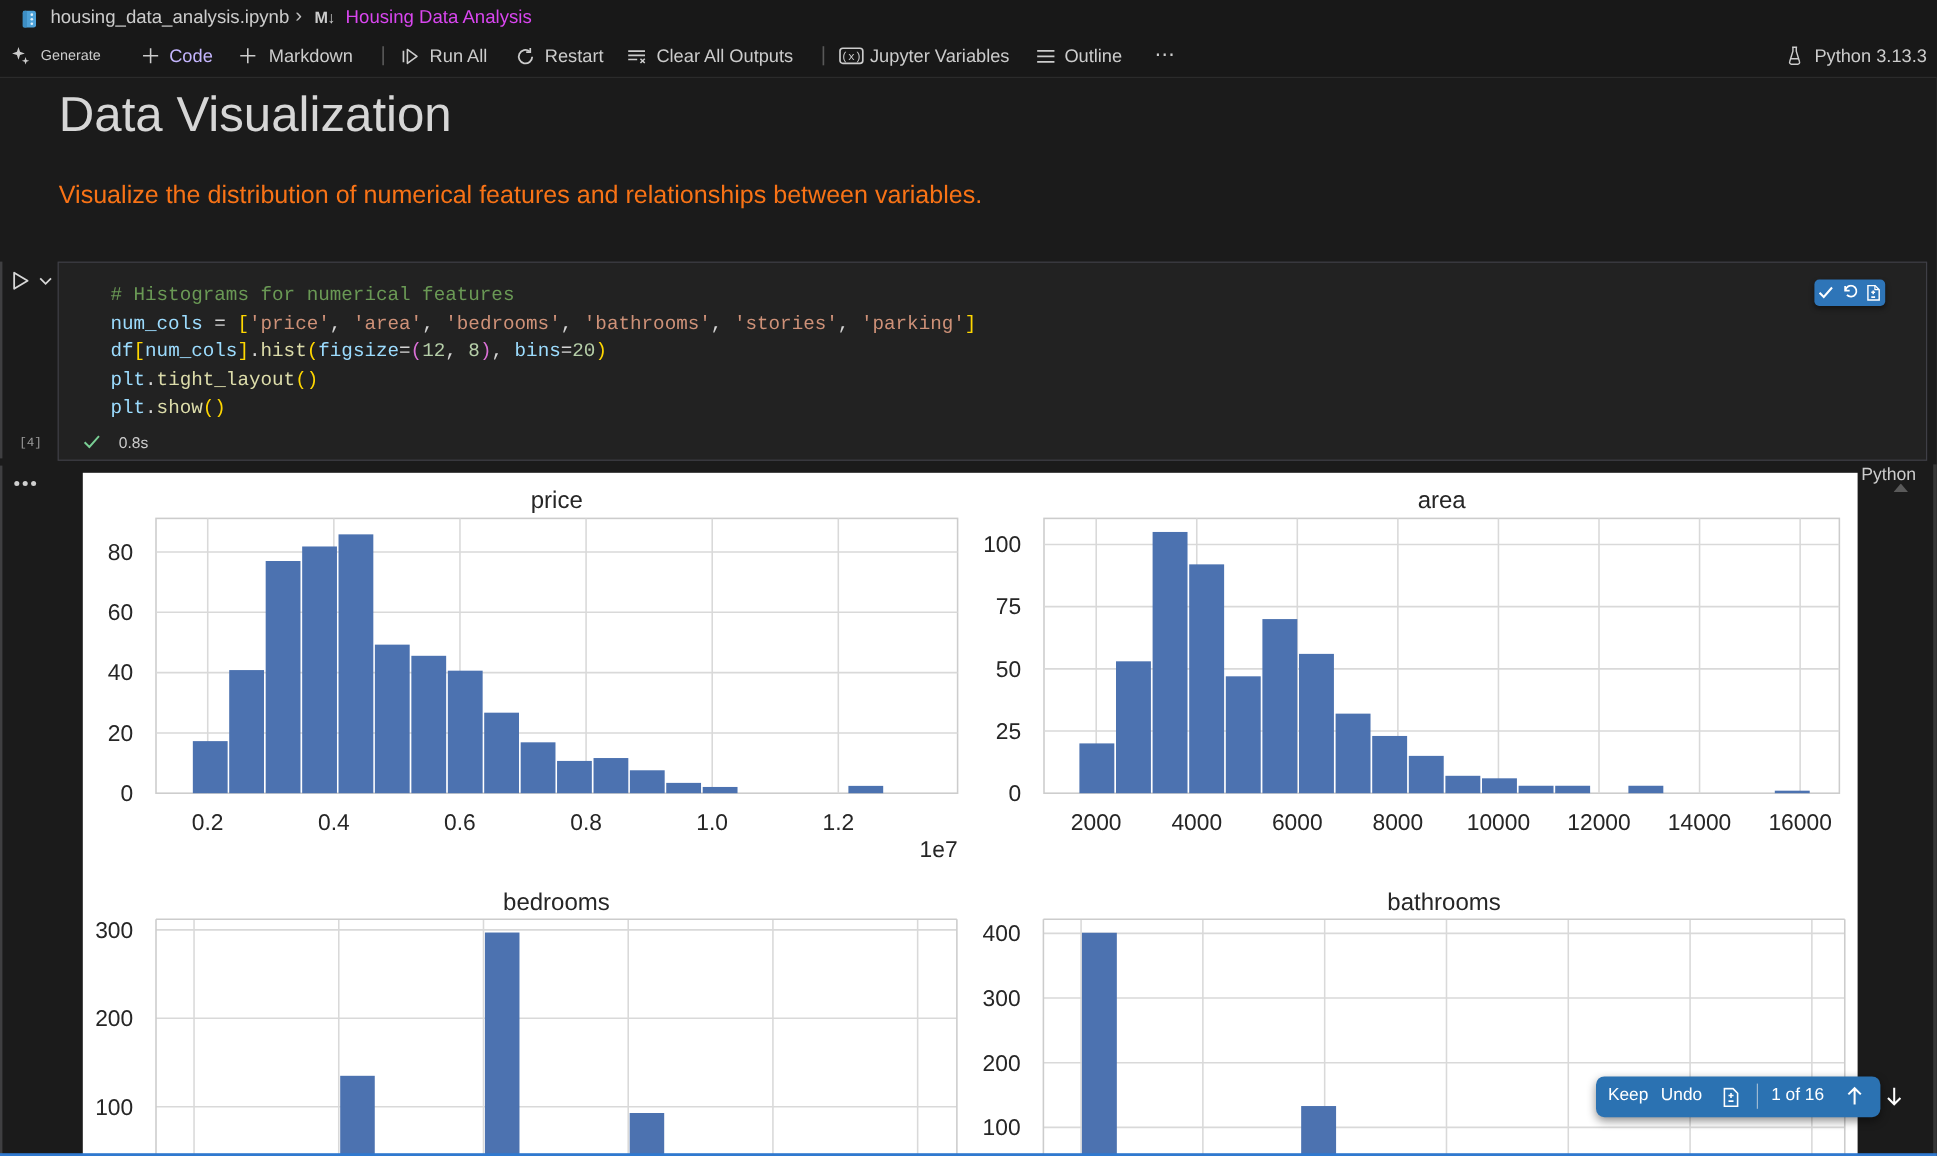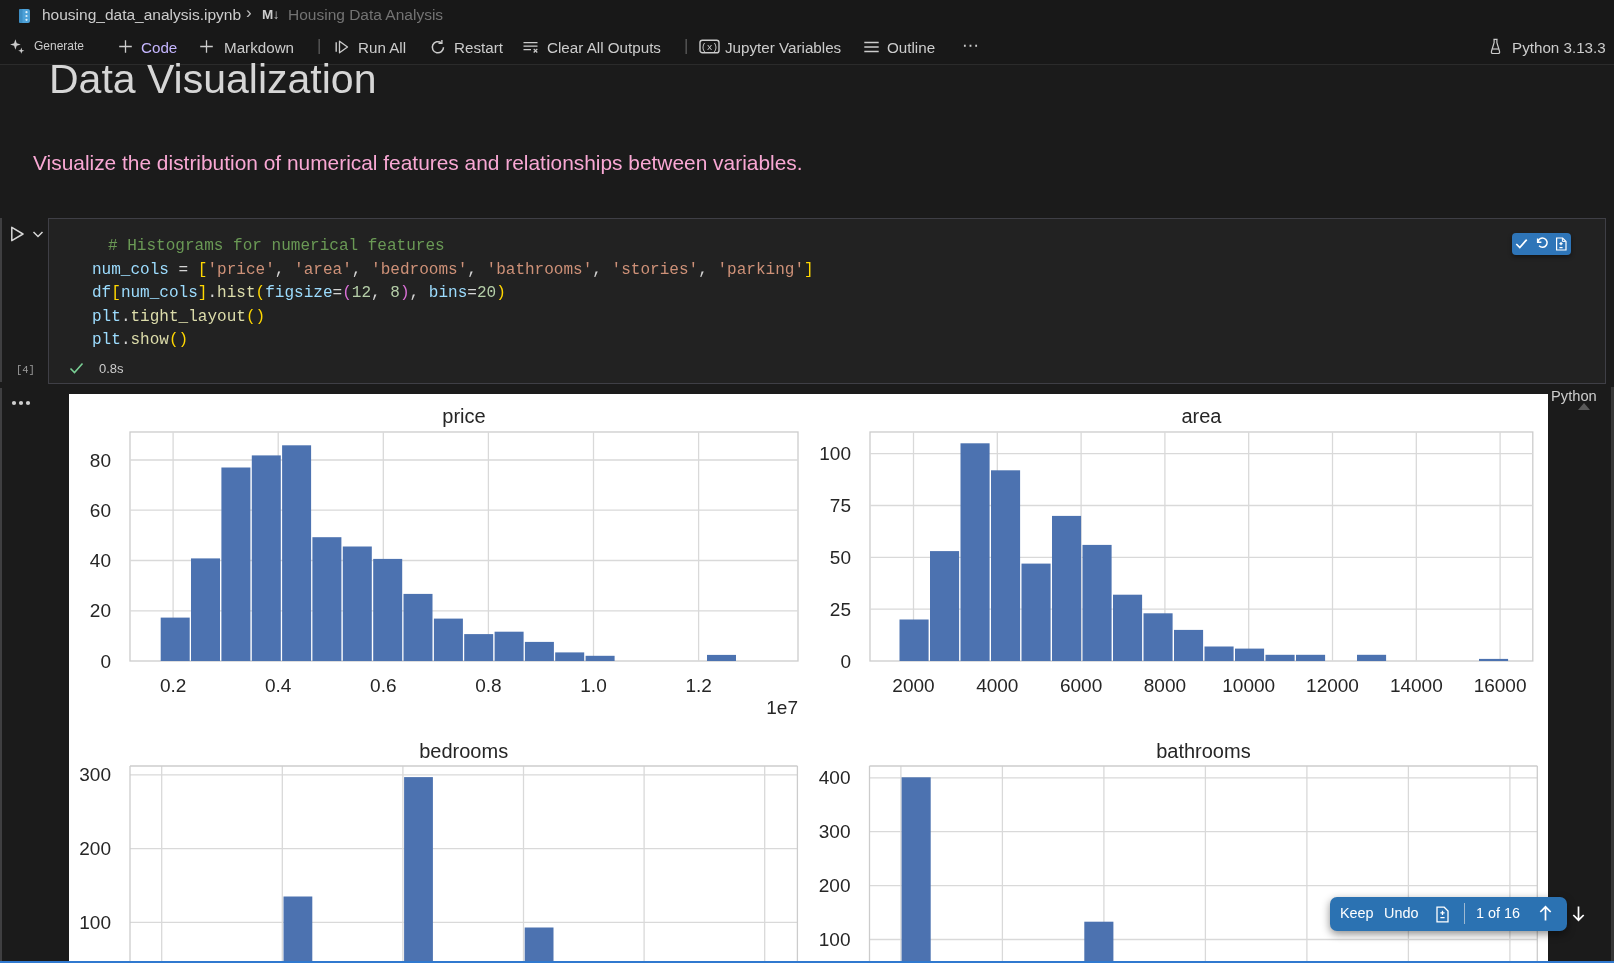--- a/index.html
+++ b/index.html
@@ -5,21 +5,21 @@
   html,body { width:1614px; height:963px; overflow:hidden; background:#1b1b1b;
     font-family:"Liberation Sans",sans-serif; }
   .abs { position:absolute; }
   #topbar { position:absolute; left:0; top:0; width:1614px; height:30px; background:#181818; }
   #toolbar { position:absolute; left:0; top:30px; width:1614px; height:35px; background:#181818;
      border-bottom:1px solid #2b2b2b; }
   #cell { position:absolute; left:48px; top:218px; width:1558px; height:166px;
      background:#222222; border:1px solid #3f3f46; }
   #code { position:absolute; left:92px; top:235px; font-family:"Liberation Mono",monospace;
      font-size:16.05px; line-height:23.5px; white-space:pre; color:#d4d4d4; }
-  .c-com { color:#6a9955;margin-left:16px; } .c-var { color:#9cdcfe; } .c-str { color:#ce9178; }
+  .c-com { color:#6a9955; } .c-var { color:#9cdcfe; } .c-str { color:#ce9178; }
   .c-num { color:#b5cea8; } .c-fn { color:#dcdcaa; } .c-b1 { color:#ffd700; } .c-b2 { color:#da70d6; }
   #outwhite { position:absolute; left:69px; top:394px; width:1479px; height:569px; background:#ffffff; }
   #bluebar { position:absolute; left:0; top:961px; width:1614px; height:2.5px; background:#3079cf; }
   #keepbar { position:absolute; left:1330px; top:896.5px; width:237px; height:34.5px; background:#2b72b2;
      border-radius:7px; box-shadow:0 3px 8px rgba(0,0,0,.45); }
   #cellwidget { position:absolute; left:1511.5px; top:233px; width:59px; height:21.5px; background:#2e75b8;
      border-radius:4px; box-shadow:0 2px 4px rgba(0,0,0,.4); display:flex; align-items:center; justify-content:space-around; }
 </style></head>
 <body>
 
@@ -27,21 +27,21 @@
   <svg class="abs" style="left:17px;top:8px" width="16" height="16" viewBox="0 0 16 16">
     <rect x="2" y="1" width="11" height="14" rx="2" fill="#4da1d8"></rect>
     <rect x="2" y="1" width="3.5" height="14" rx="1.2" fill="#3d8ec4"></rect>
     <circle cx="9.5" cy="4.2" r="1.1" fill="#dff0fa"></circle>
     <circle cx="9.5" cy="8" r="1.1" fill="#dff0fa"></circle>
     <circle cx="9.5" cy="11.8" r="1.1" fill="#dff0fa"></circle>
   </svg>
   <span class="abs" style="left:42px;top:6px;font-size:15.5px;color:#cccccc">housing_data_analysis.ipynb</span>
   <span class="abs" style="left:246px;top:3px;font-size:17px;color:#c0c0c0">›</span>
   <span class="abs" style="left:262px;top:7px;font-size:13.5px;font-weight:bold;color:#cccccc;letter-spacing:-0.5px">M↓</span>
-  <span class="abs" style="left:288px;top:6px;font-size:15.5px;color:#737373">Housing Data Analysis</span>
+  <span class="abs" style="left:288px;top:6px;font-size:15.5px;color:#d946ef">Housing Data Analysis</span>
 </div>
 
 <div id="toolbar"></div>
 <div class="abs" style="left:9px;top:38px;height:16px"><svg width="17" height="17" viewBox="0 0 17 17" fill="#cccccc">
 <path d="M6.4 1.2 L7.7 5.2 L11.7 6.5 L7.7 7.8 L6.4 11.8 L5.1 7.8 L1.1 6.5 L5.1 5.2 Z"></path>
 <path d="M12.3 9.6 L13.1 11.9 L15.4 12.7 L13.1 13.5 L12.3 15.8 L11.5 13.5 L9.2 12.7 L11.5 11.9 Z"></path>
     </svg></div>
 <span class="abs" style="left:34px;top:38.5px;font-size:12px;color:#cccccc;white-space:nowrap">Generate</span>
 <div class="abs" style="left:118px;top:39px;height:16px"><svg width="15" height="15" viewBox="0 0 15 15">
       <path d="M7.5 1.2v12.6M1.2 7.5h12.6" stroke="#cccccc" stroke-width="1.3"></path>
@@ -77,22 +77,22 @@
 <path d="M1.3 3.4h14.4M1.3 8h14.4M1.3 12.6h14.4"></path>
     </svg></div>
 <span class="abs" style="left:887px;top:38.5px;font-size:15.2px;color:#cccccc;white-space:nowrap">Outline</span>
 <span class="abs" style="left:962px;top:35px;font-size:17px;color:#cccccc;letter-spacing:1px">⋯</span>
 <div class="abs" style="left:1489px;top:38px;height:16px"><svg width="13" height="17" viewBox="0 0 13 17" fill="none" stroke="#cccccc" stroke-width="1.2">
 <path d="M4.4 1.3h4.2M5.1 1.3v3.4L2.4 13.5a1.5 1.5 0 0 0 1.4 2h5.4a1.5 1.5 0 0 0 1.4-2L7.9 4.7V1.3"></path>
 <path d="M3.4 11h6.2"></path>
     </svg></div>
 <span class="abs" style="left:1512px;top:38.5px;font-size:15.2px;color:#cccccc;white-space:nowrap">Python 3.13.3</span>
 
-<div class="abs" style="left:49px;top:57px;font-size:41px;line-height:1.1;color:#d6d6d6;">Data Visualization</div>
-<div class="abs" style="left:33px;top:151px;font-size:20.9px;color:#f9a8d4;">Visualize the distribution of numerical features and relationships between variables.</div>
+<div class="abs" style="left:49px;top:73px;font-size:41px;line-height:1.1;color:#d6d6d6;">Data Visualization</div>
+<div class="abs" style="left:49px;top:151px;font-size:20.9px;color:#f97316;">Visualize the distribution of numerical features and relationships between variables.</div>
 
 <div class="abs" style="left:0;top:218px;width:2px;height:164px;background:#3f3f41"></div>
 <div class="abs" style="left:0;top:388px;width:2px;height:575px;background:#3f3f41"></div>
 <div id="cell"></div>
 <svg class="abs" style="left:8px;top:225px" width="36" height="18" viewBox="0 0 36 18">
   <path d="M3.8 2.3 L15 9 L3.8 15.7 Z" fill="none" stroke="#d7d7d7" stroke-width="1.5" stroke-linejoin="round"></path>
   <path d="M25.5 7 L30 11.5 L34.5 7" fill="none" stroke="#d7d7d7" stroke-width="1.5"></path>
 </svg>
 <div id="code"><span class="c-com"># Histograms for numerical features</span>
 <span class="c-var">num_cols</span> = <span class="c-b1">[</span><span class="c-str">'price'</span>, <span class="c-str">'area'</span>, <span class="c-str">'bedrooms'</span>, <span class="c-str">'bathrooms'</span>, <span class="c-str">'stories'</span>, <span class="c-str">'parking'</span><span class="c-b1">]</span>

